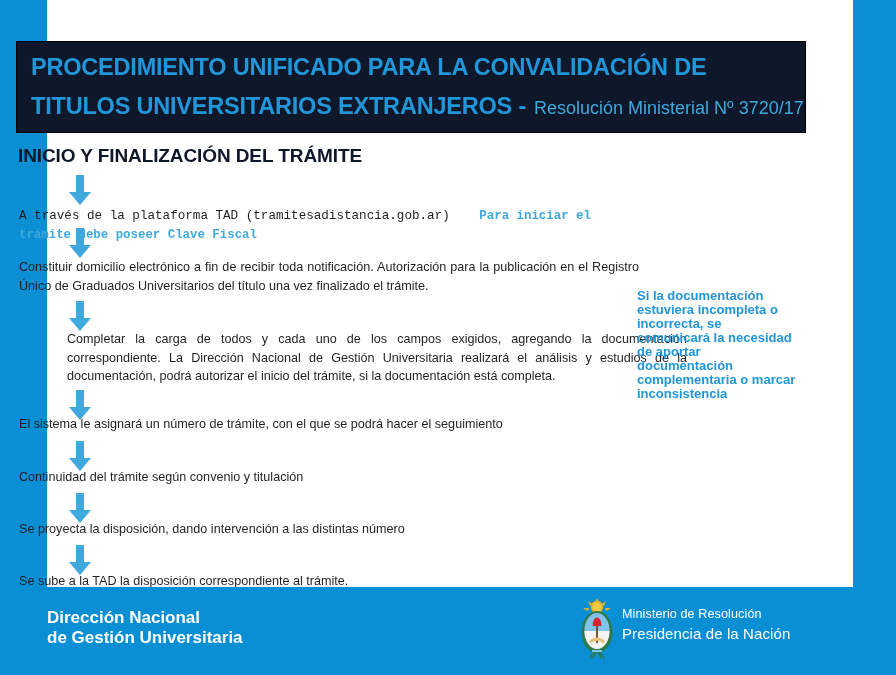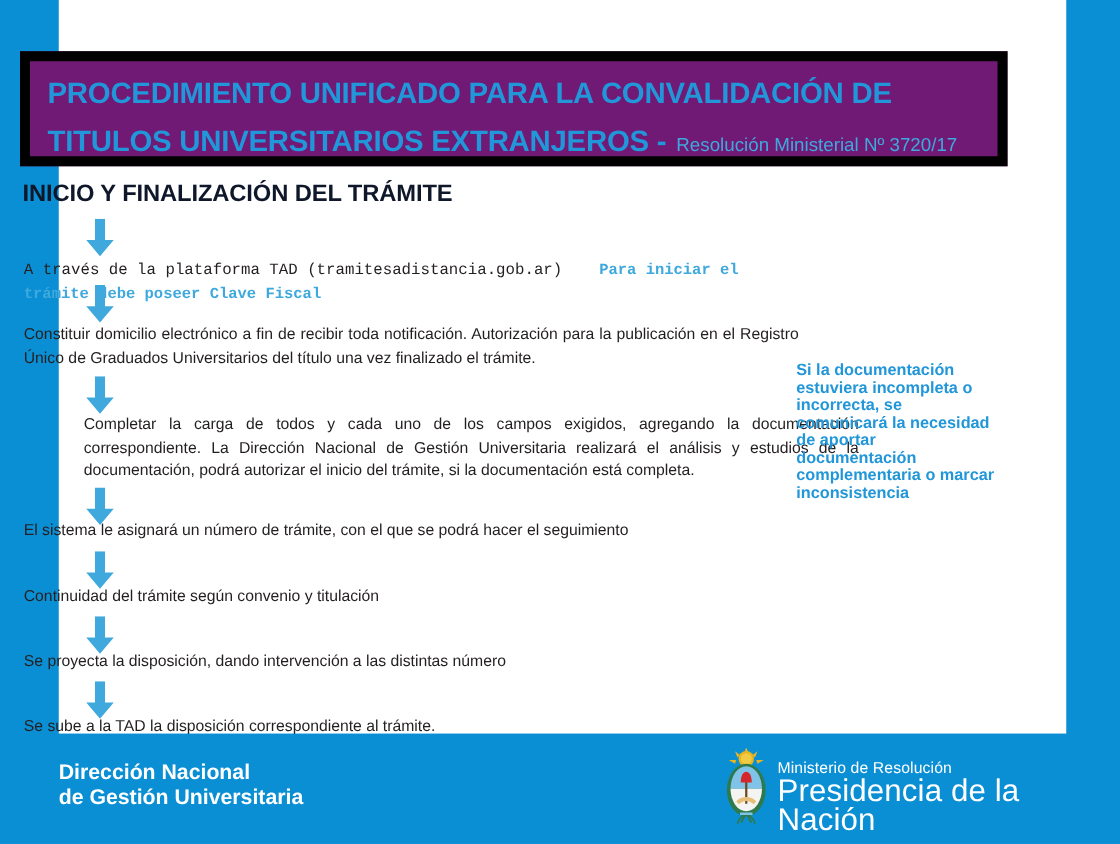--- a/index.html
+++ b/index.html
@@ -29,35 +29,35 @@
     background: #ffffff;
   }
   
   .title-box {
     position: absolute;
     left: 16px;
     top: 41px;
     width: 790px;
     height: 92px;
     box-sizing: border-box;
-    border: 8px solid #000000;
-    background: #701a75;
+    border: 1px solid #000000;
+    background: #0f172a;
     padding: 6px 10px 0 14px;
   }
   .title-line {
     color: #2196d8;
     font-size: 23.5px;
     font-weight: bold;
     letter-spacing: -0.2px;
     line-height: 39px;
     white-space: nowrap;
   }
   .title-line .reso {
     color: #3fa9dd;
-    font-size: 15px;
+    font-size: 18px;
     font-weight: normal;
     letter-spacing: 0;
     padding-left: 8px;
   }
   
   .section-heading {
     position: absolute;
     left: 18px;
     top: 145px;
     color: #0f172a;
@@ -128,21 +128,21 @@
     left: 622px;
     top: 606px;
     color: #ffffff;
   }
   .ministry .m1 {
     font-size: 12.6px;
     line-height: 16px;
     letter-spacing: 0.1px;
   }
   .ministry .m2 {
-    font-size: 25px;
+    font-size: 15px;
     line-height: 23px;
     letter-spacing: 0.1px;
   }
   .shield {
     position: absolute;
     left: 575px;
     top: 598px;
     width: 44px;
     height: 62px;
   }

